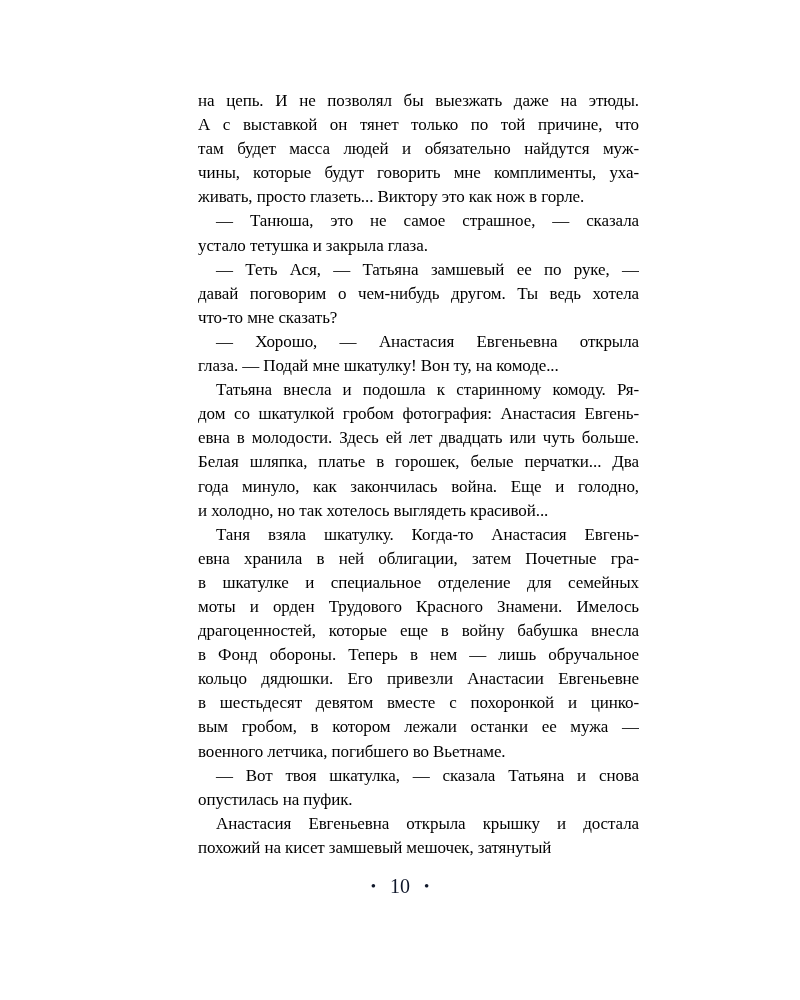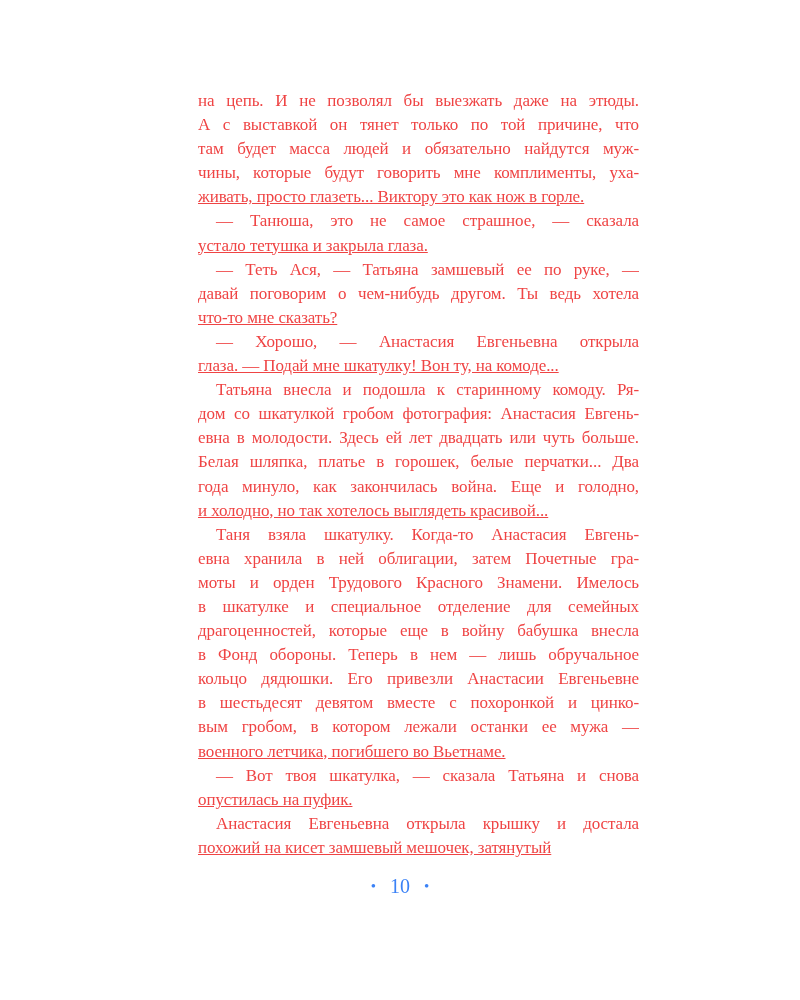--- a/index.html
+++ b/index.html
@@ -23,39 +23,38 @@
     width: 441px;
   }
   .line {
     font-size: 17px;
     line-height: 24.1px;
     height: 24.1px;
     overflow: hidden;
     letter-spacing: -0.1px;
     text-align: justify;
     text-align-last: justify;
-    color: #ef4444;
+    color: #000000;
   }
   .line.last {
     text-align: left;
     text-align-last: left;
-    text-decoration: underline;
   }
   .line.indent {
     text-indent: 18px;
   }
   .footer {
     position: absolute;
     left: 0;
     top: 874px;
     width: 800px;
     text-align: center;
     font-size: 20px;
     line-height: 24px;
-    color: #3b82f6;
+    color: #0f172a;
   }
   .footer .bullet {
     font-size: 15px;
     vertical-align: 2px;
   }
   .footer .pagenum {
     margin: 0 14px;
   }
 </style>
 </head>
@@ -76,22 +75,22 @@
       <div class="line indent">— Хорошо, — Анастасия Евгеньевна открыла</div>
       <div class="line last">глаза. — Подай мне шкатулку! Вон ту, на комоде...</div>
       <div class="line indent">Татьяна внесла и подошла к старинному комоду. Ря-</div>
       <div class="line">дом со шкатулкой гробом фотография: Анастасия Евгень-</div>
       <div class="line">евна в молодости. Здесь ей лет двадцать или чуть больше.</div>
       <div class="line">Белая шляпка, платье в горошек, белые перчатки... Два</div>
       <div class="line">года минуло, как закончилась война. Еще и голодно,</div>
       <div class="line last">и холодно, но так хотелось выглядеть красивой...</div>
       <div class="line indent">Таня взяла шкатулку. Когда-то Анастасия Евгень-</div>
       <div class="line">евна хранила в ней облигации, затем Почетные гра-</div>
+      <div class="line">в шкатулке и специальное отделение для семейных</div>
       <div class="line">моты и орден Трудового Красного Знамени. Имелось</div>
-      <div class="line">в шкатулке и специальное отделение для семейных</div>
       <div class="line">драгоценностей, которые еще в войну бабушка внесла</div>
       <div class="line">в Фонд обороны. Теперь в нем — лишь обручальное</div>
       <div class="line">кольцо дядюшки. Его привезли Анастасии Евгеньевне</div>
       <div class="line">в шестьдесят девятом вместе с похоронкой и цинко-</div>
       <div class="line">вым гробом, в котором лежали останки ее мужа —</div>
       <div class="line last">военного летчика, погибшего во Вьетнаме.</div>
       <div class="line indent">— Вот твоя шкатулка, — сказала Татьяна и снова</div>
       <div class="line last">опустилась на пуфик.</div>
       <div class="line indent">Анастасия Евгеньевна открыла крышку и достала</div>
       <div class="line last">похожий на кисет замшевый мешочек, затянутый</div>

